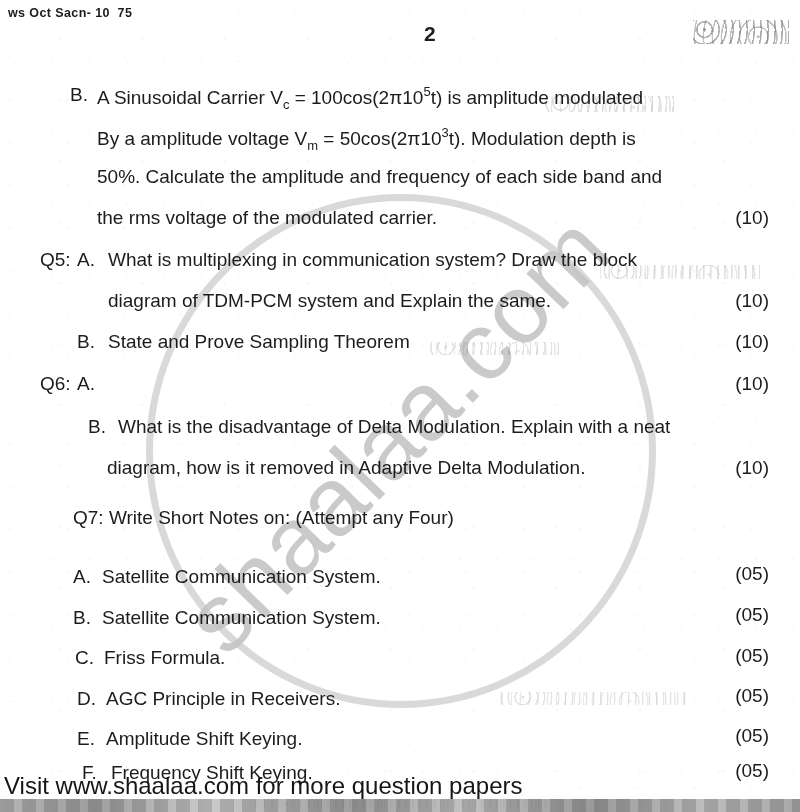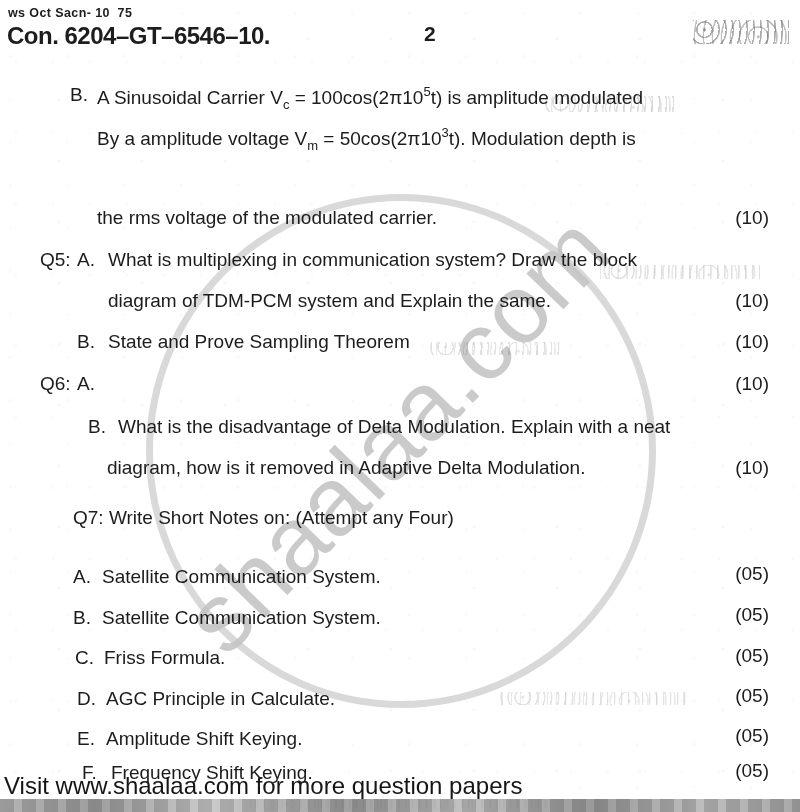--- a/index.html
+++ b/index.html
@@ -84,26 +84,26 @@
 <body>
 
 <div class="page">
 
   <div class="wm-circle"></div>
   <div class="wm-text">shaalaa.com</div>
 
   <div class="content-layer">
 
     <div class="abs scan-note">ws Oct Sacn- 10  75</div>
-    <div class="abs doc-number">Con. 6204–GT–6546–10.</div>
     <div class="abs page-number">2</div>
 
     <div class="lbl" style="left:70px;top:84px">B.</div>
     <div class="ln" style="left:97px;top:84px"><span>A Sinusoidal Carrier V</span><span class="sb">c</span><span> = 100cos(2π10</span><span class="sp">5</span><span>t) is amplitude modulated</span></div>
     <div class="ln" style="left:97px;top:125px"><span>By a amplitude voltage V</span><span class="sb">m</span><span> = 50cos(2π10</span><span class="sp">3</span><span>t). Modulation depth is</span></div>
+    <div class="ln" style="left:97px;top:166px">50%. Calculate the amplitude and frequency of each side band and</div>
     <div class="ln" style="left:97px;top:207px">the rms voltage of the modulated carrier.</div>
     <div class="marks" style="top:207px">(10)</div>
 
     <div class="lbl" style="left:40px;top:249px">Q5:</div>
     <div class="lbl" style="left:77px;top:249px">A.</div>
     <div class="ln" style="left:108px;top:290px">diagram of TDM-PCM system and Explain the same.</div>
     <div class="ln" style="left:108px;top:249px">What is multiplexing in communication system? Draw the block</div>
     <div class="marks" style="top:290px">(10)</div>
 
     <div class="lbl" style="left:77px;top:331px">B.</div>
@@ -127,21 +127,21 @@
 
     <div class="lbl" style="left:73px;top:607px">B.</div>
     <div class="ln" style="left:102px;top:607px">Satellite Communication System.</div>
     <div class="marks" style="top:604px">(05)</div>
 
     <div class="lbl" style="left:75px;top:647px">C.</div>
     <div class="ln" style="left:104px;top:647px">Friss Formula.</div>
     <div class="marks" style="top:645px">(05)</div>
 
     <div class="lbl" style="left:77px;top:688px">D.</div>
-    <div class="ln" style="left:106px;top:688px">AGC Principle in Calculate.</div>
+    <div class="ln" style="left:106px;top:688px">AGC Principle in Receivers.</div>
     <div class="marks" style="top:685px">(05)</div>
 
     <div class="lbl" style="left:77px;top:728px">E.</div>
     <div class="ln" style="left:106px;top:728px">Amplitude Shift Keying.</div>
     <div class="marks" style="top:725px">(05)</div>
 
     <div class="lbl" style="left:82px;top:762px">F.</div>
     <div class="ln" style="left:111px;top:762px">Frequency Shift Keying.</div>
     <div class="marks" style="top:760px">(05)</div>
 

